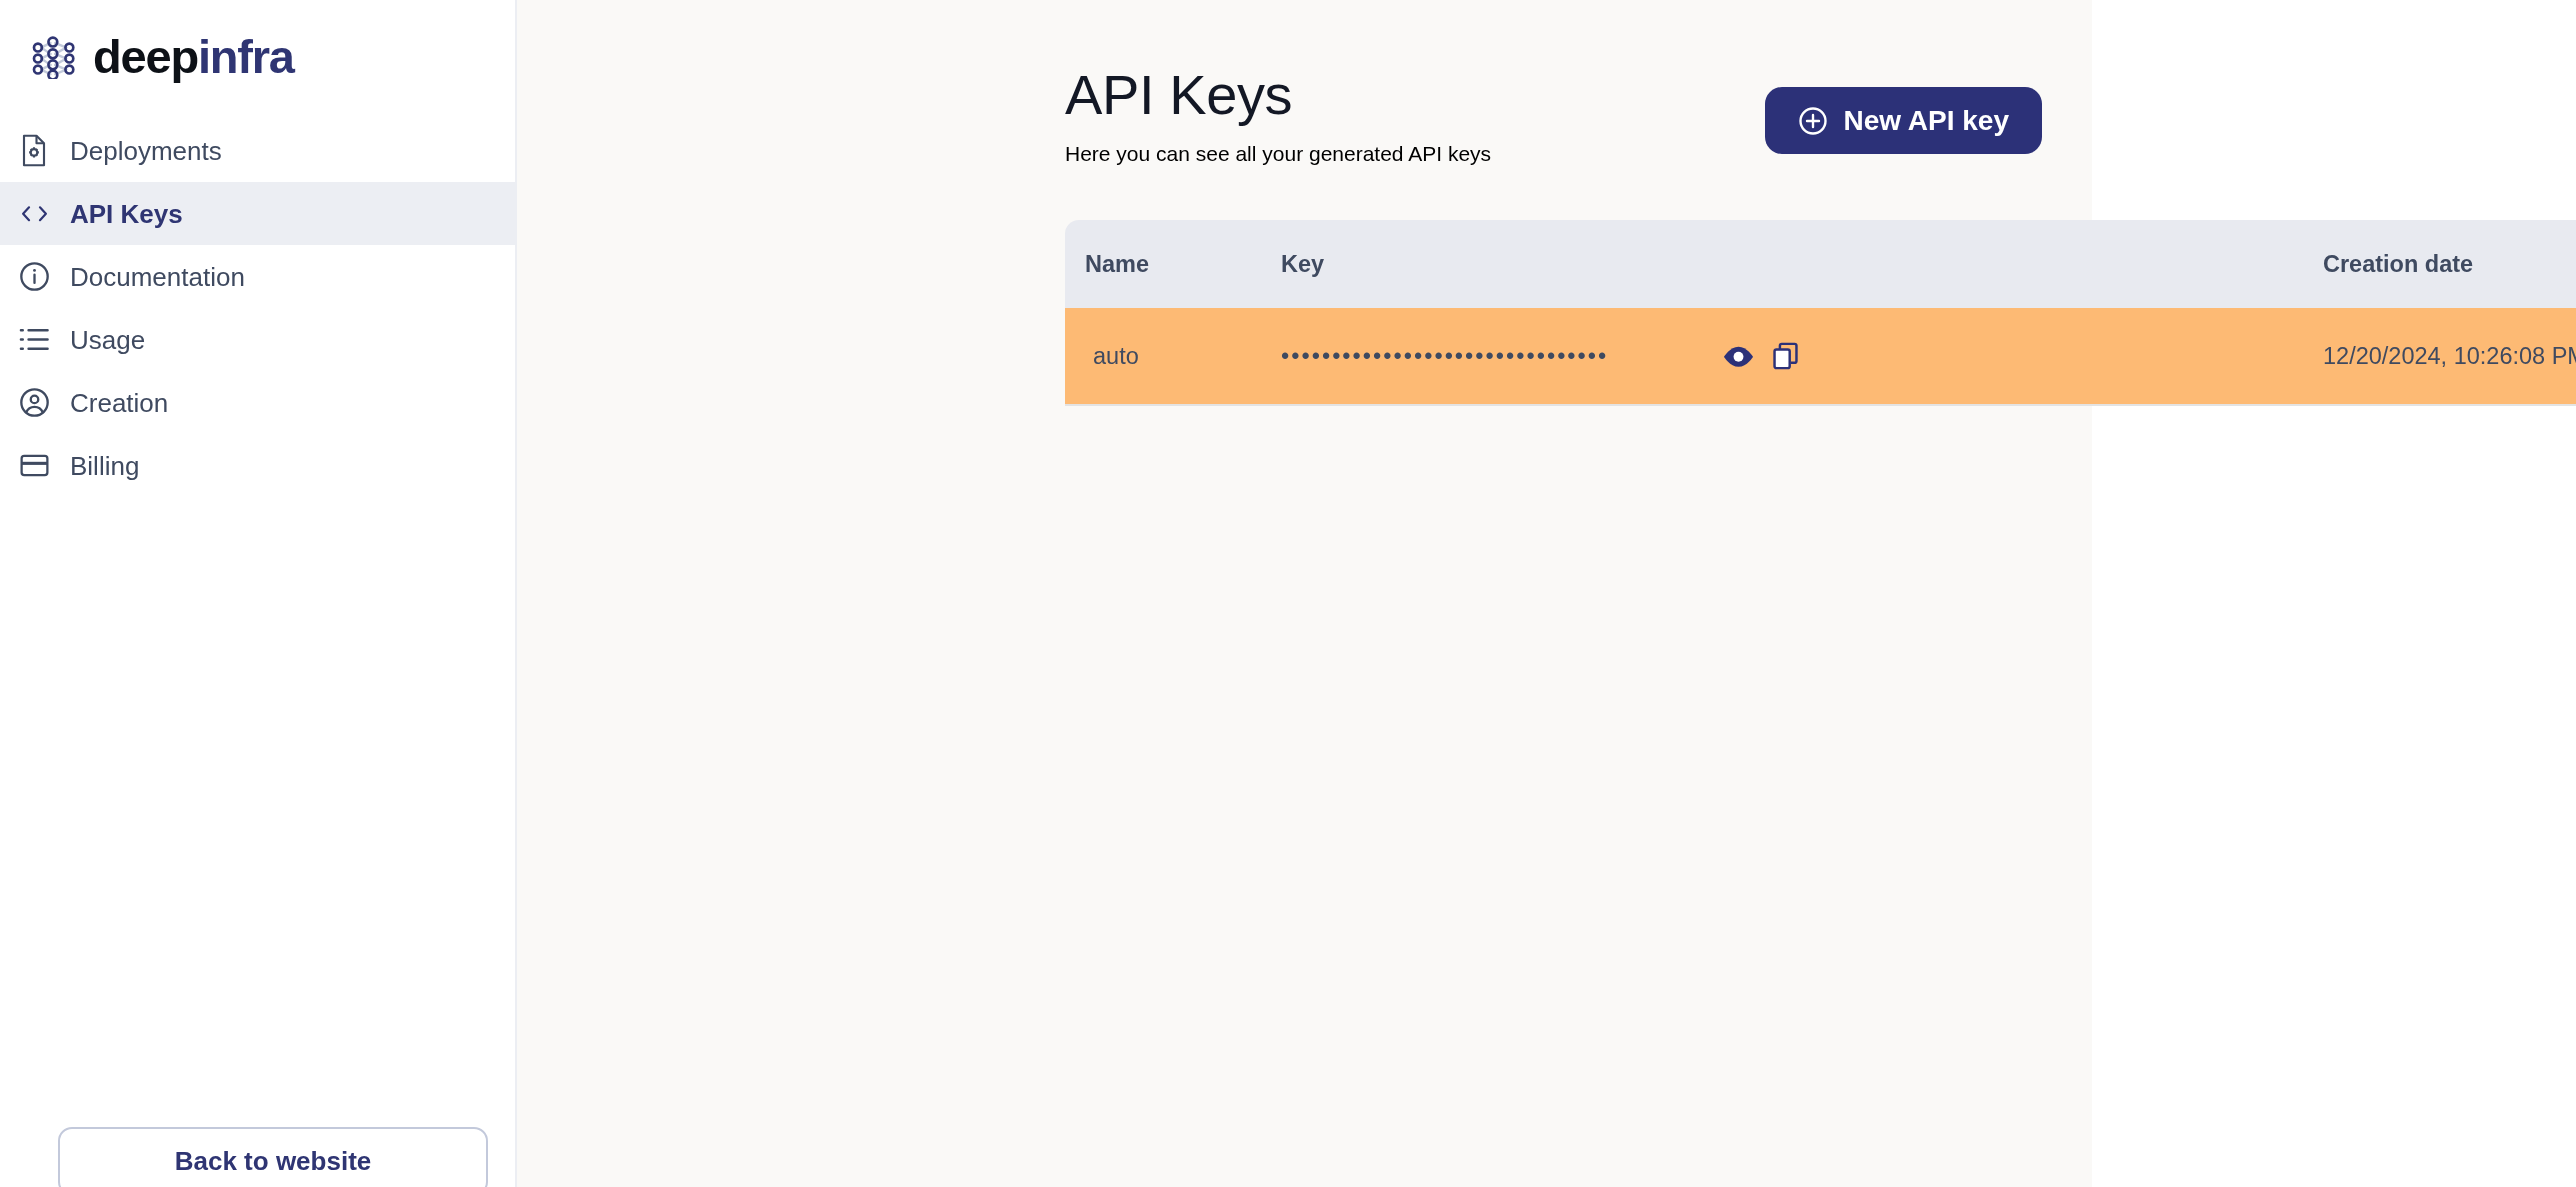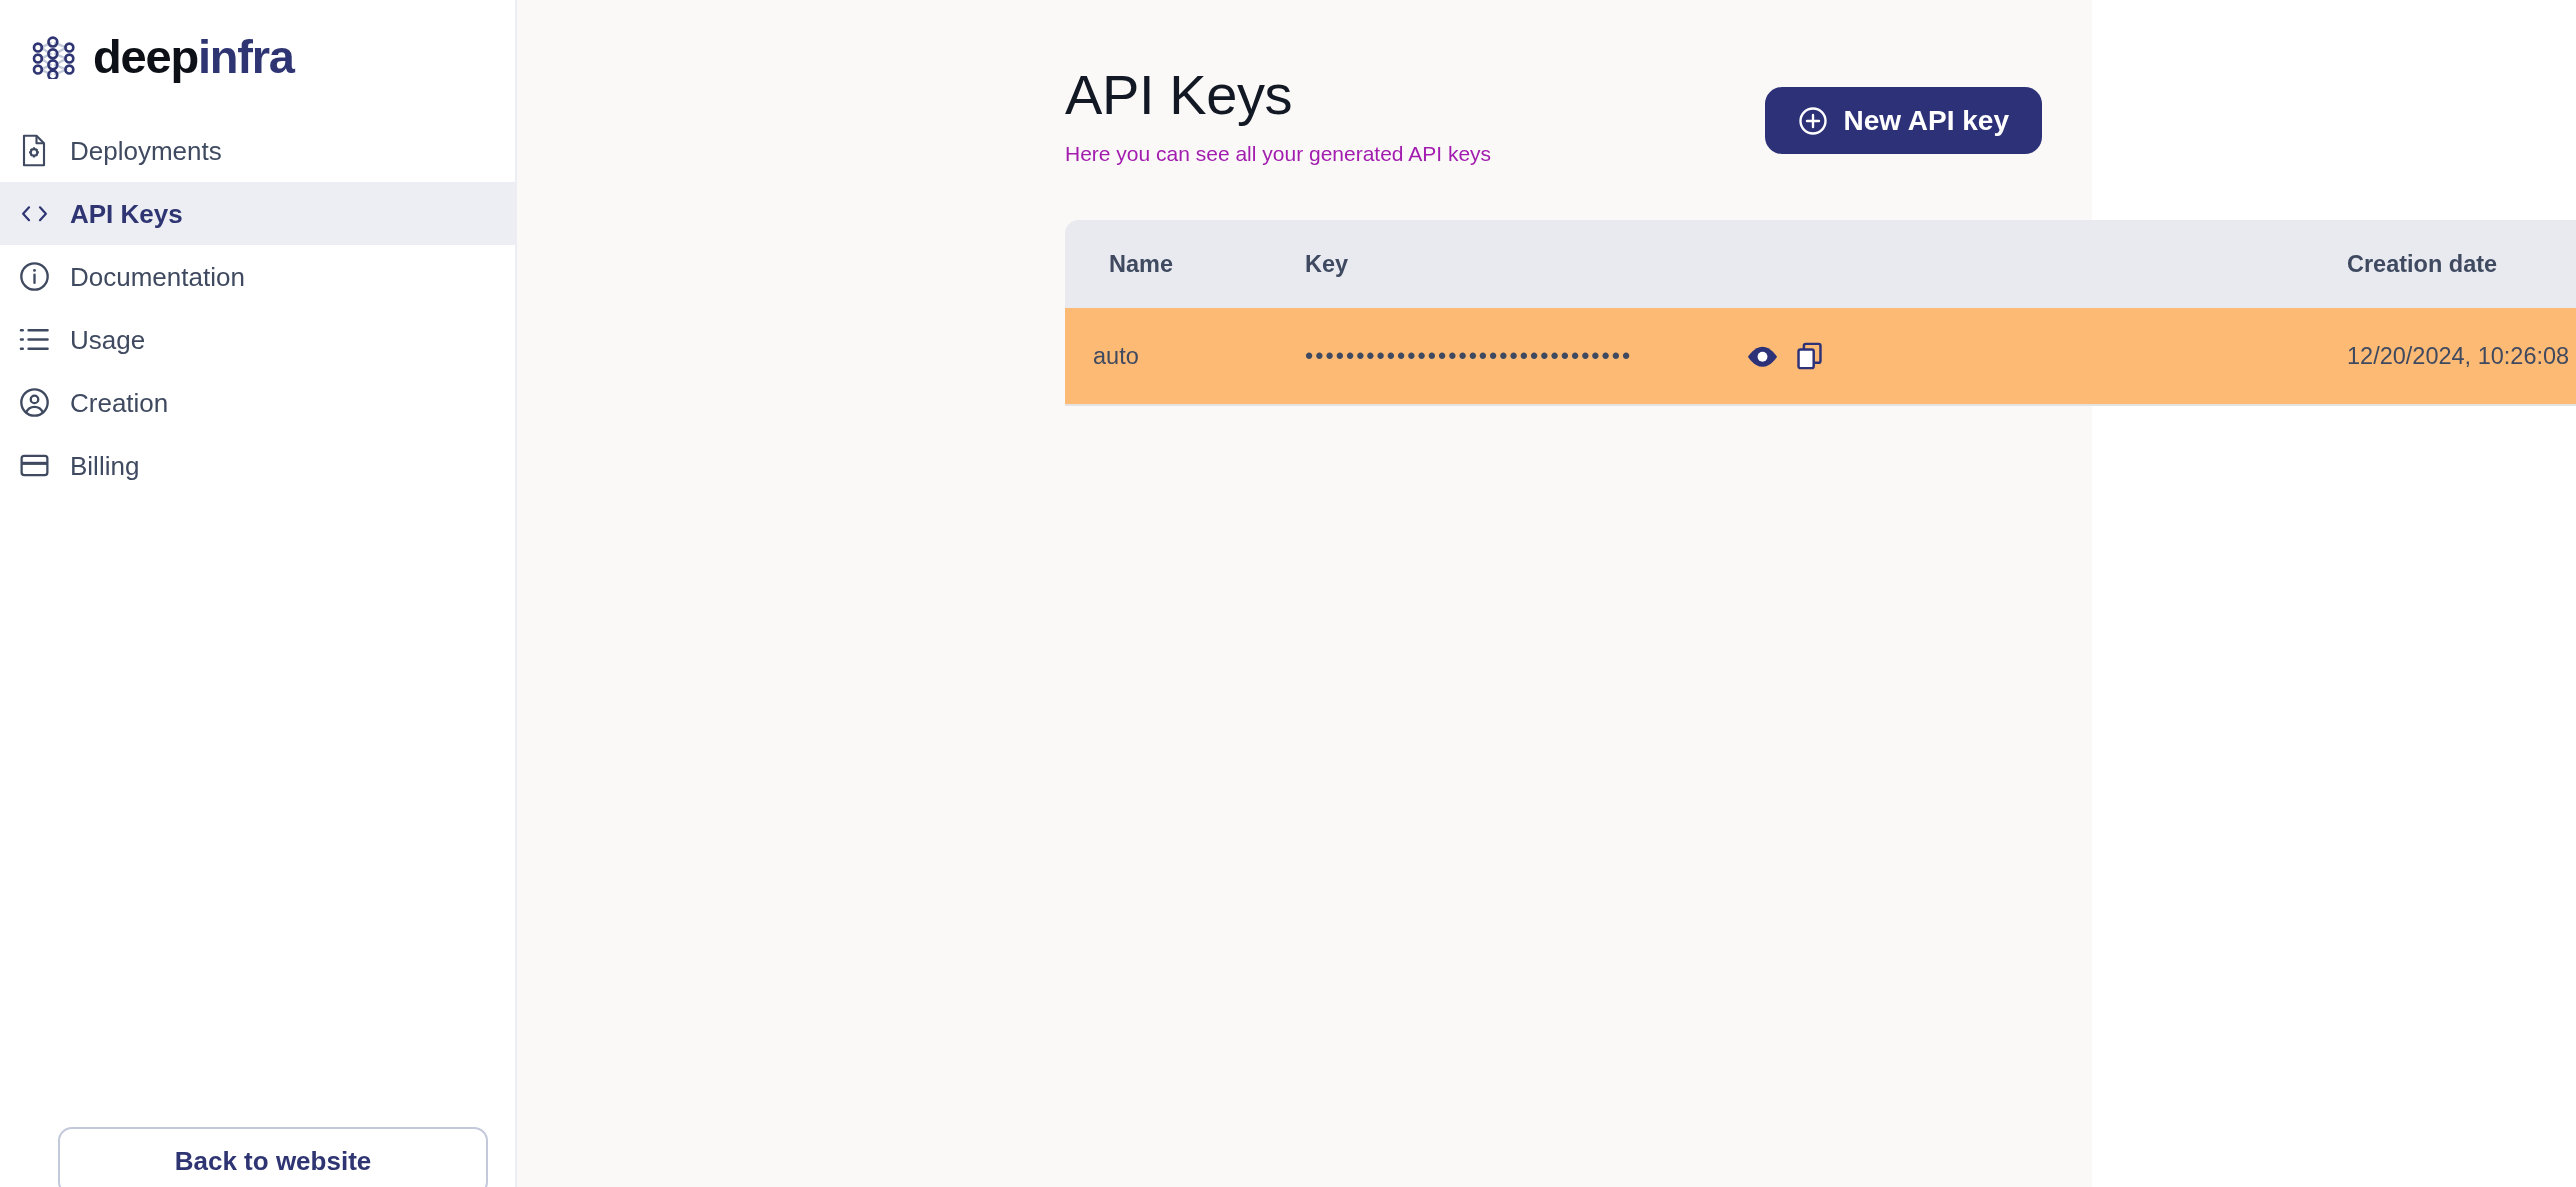--- a/index.html
+++ b/index.html
@@ -134,21 +134,21 @@
   .page-title {
     font-size: 56px;
     font-weight: 400;
     color: #131825;
     line-height: 1;
     letter-spacing: -0.4px;
     margin: 0;
   }
   .page-subtitle {
     font-size: 21px;
-    color: #a21caf;
+    color: #000000;
     margin-top: 20.4px;
     line-height: 1;
   }
   .new-key-btn {
     display: flex;
     align-items: center;
     gap: 15.7px;
     background: #2c3178;
     color: #ffffff;
     border: none;
@@ -177,21 +177,21 @@
   .tbl thead th {
     background: #e8eaf0;
     color: #3f4a60;
     font-size: 23.5px;
     font-weight: 700;
     text-align: left;
     height: 88px;
     padding: 0;
     vertical-align: middle;
   }
-  .tbl thead th:first-child { border-radius: 14px 0 0 0; padding-left: 44px; }
+  .tbl thead th:first-child { border-radius: 14px 0 0 0; padding-left: 20px; }
   .tbl thead th:last-child  { border-radius: 0 14px 0 0; }
   .tbl tbody td {
     background: #fdba74;
     height: 96px;
     padding: 0;
     vertical-align: middle;
     font-size: 23.5px;
     color: #3f4a60;
     border-bottom: 2.4px solid #e3e3e3;
   }

